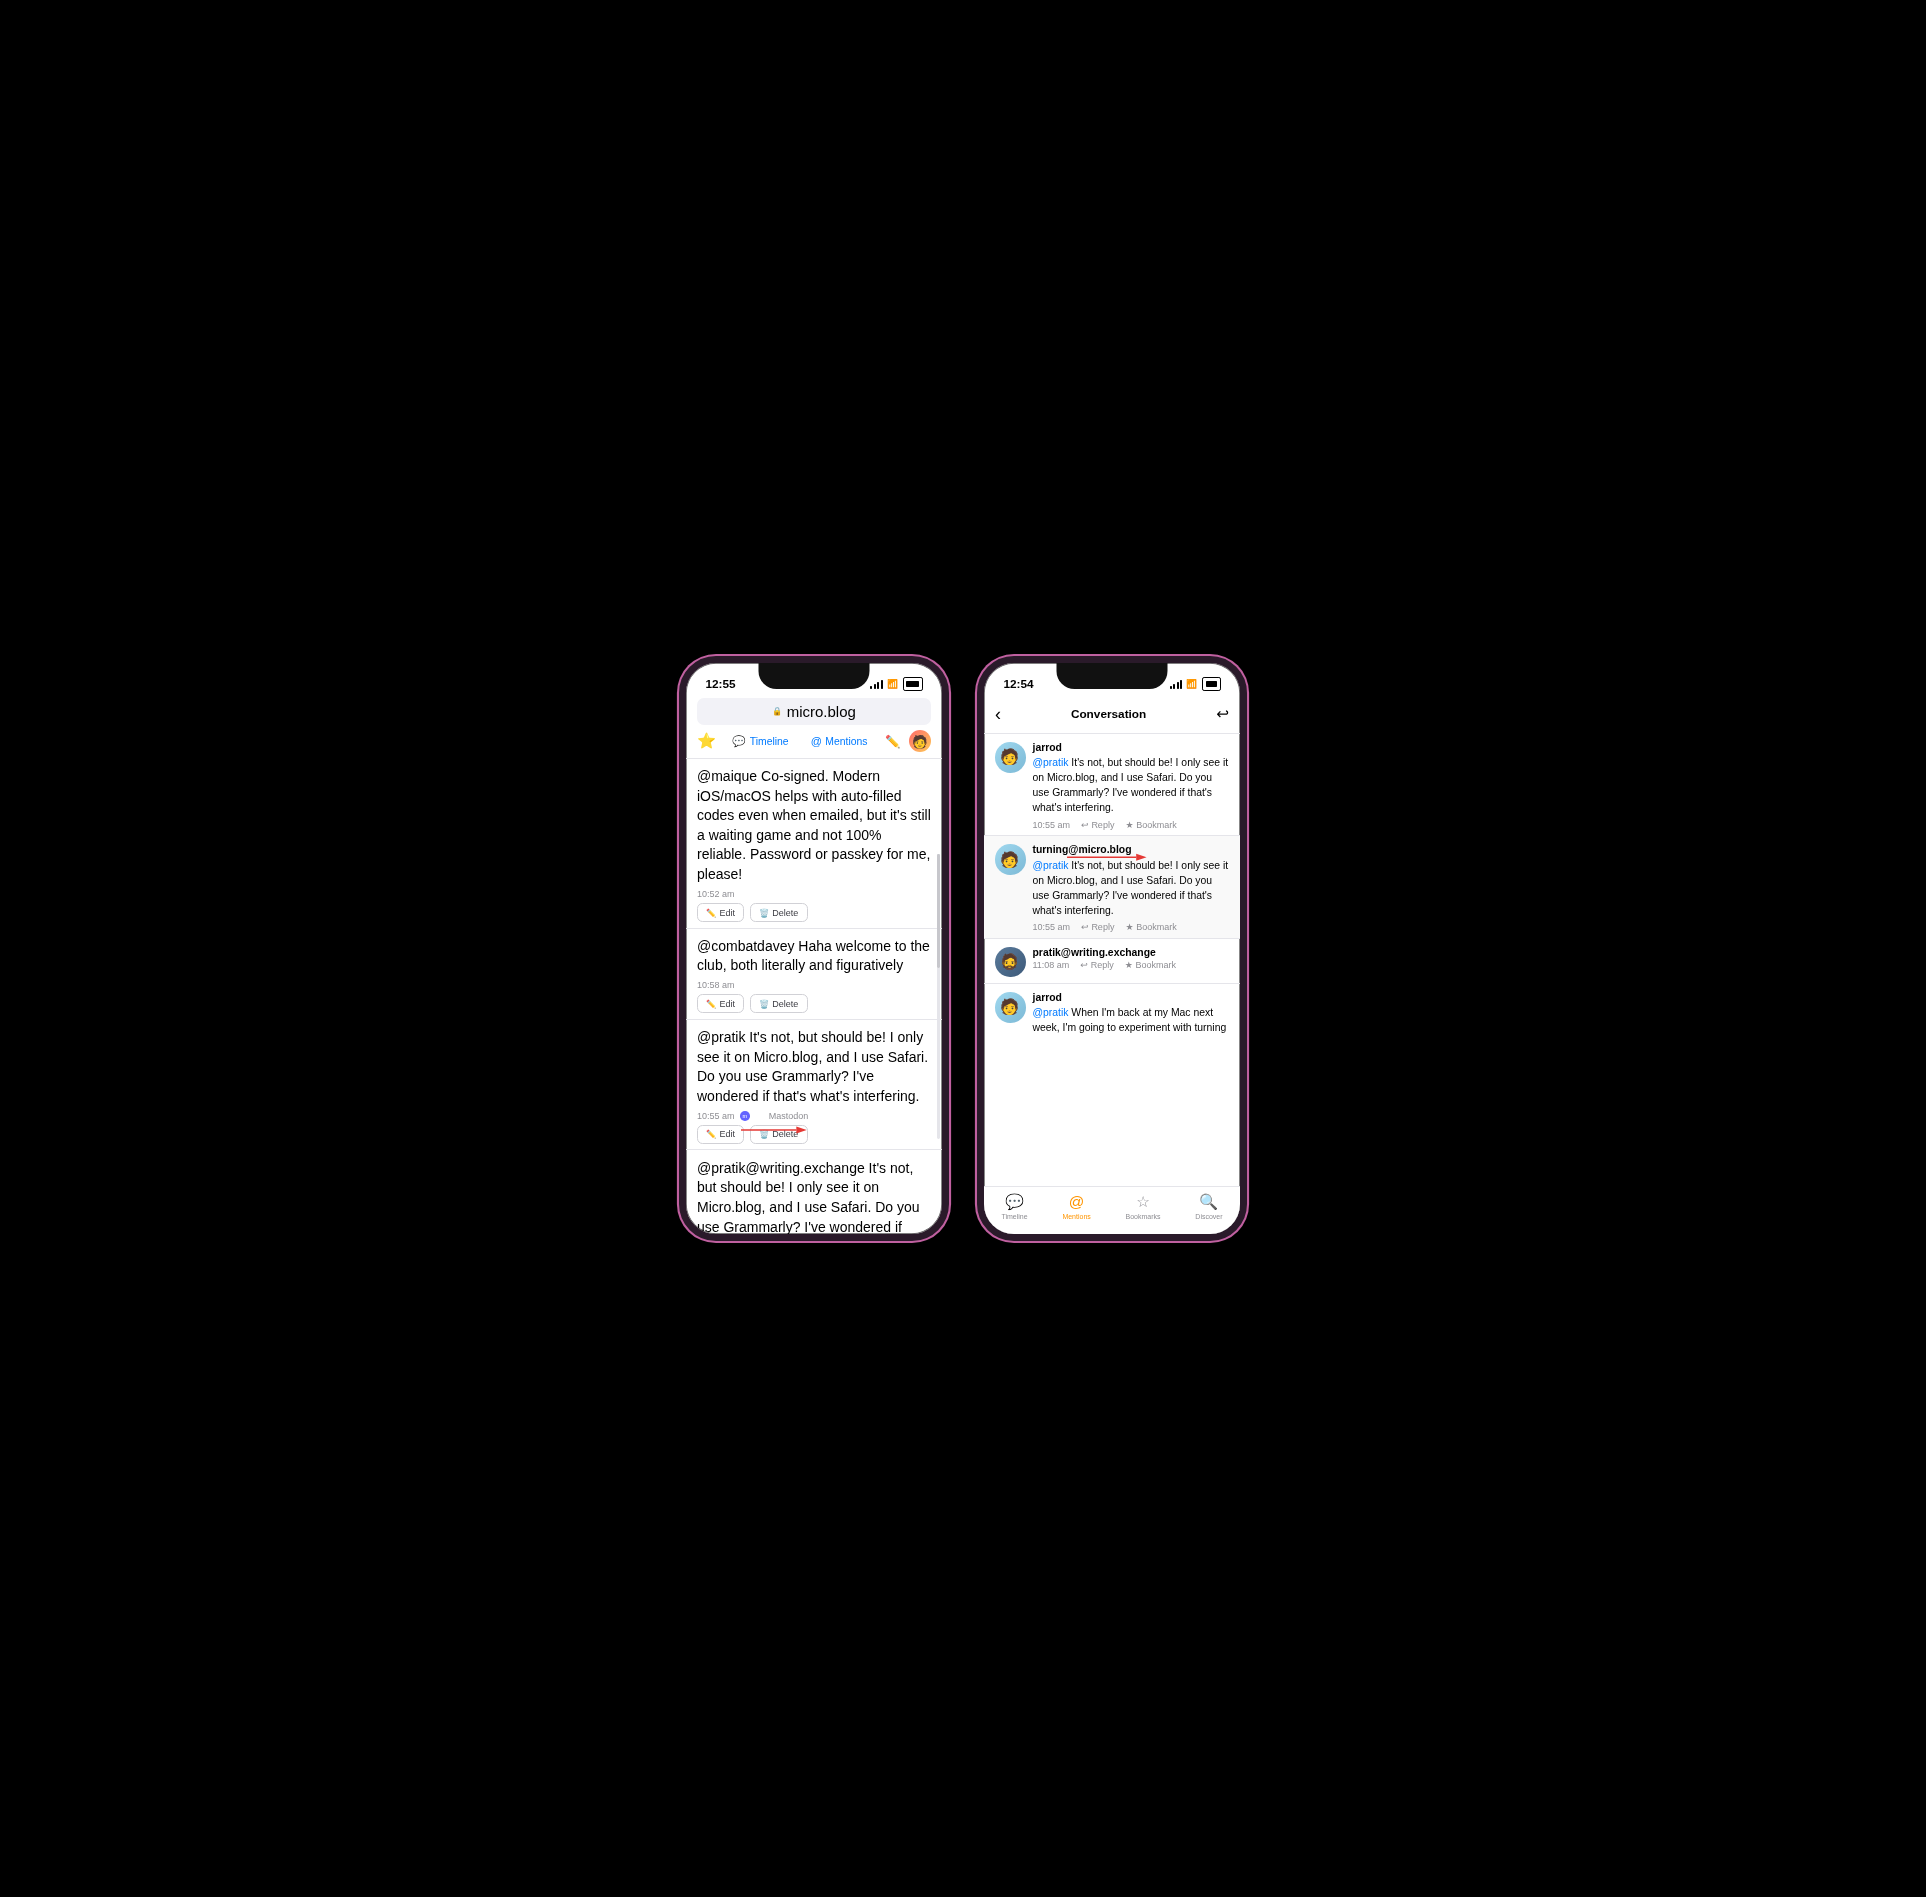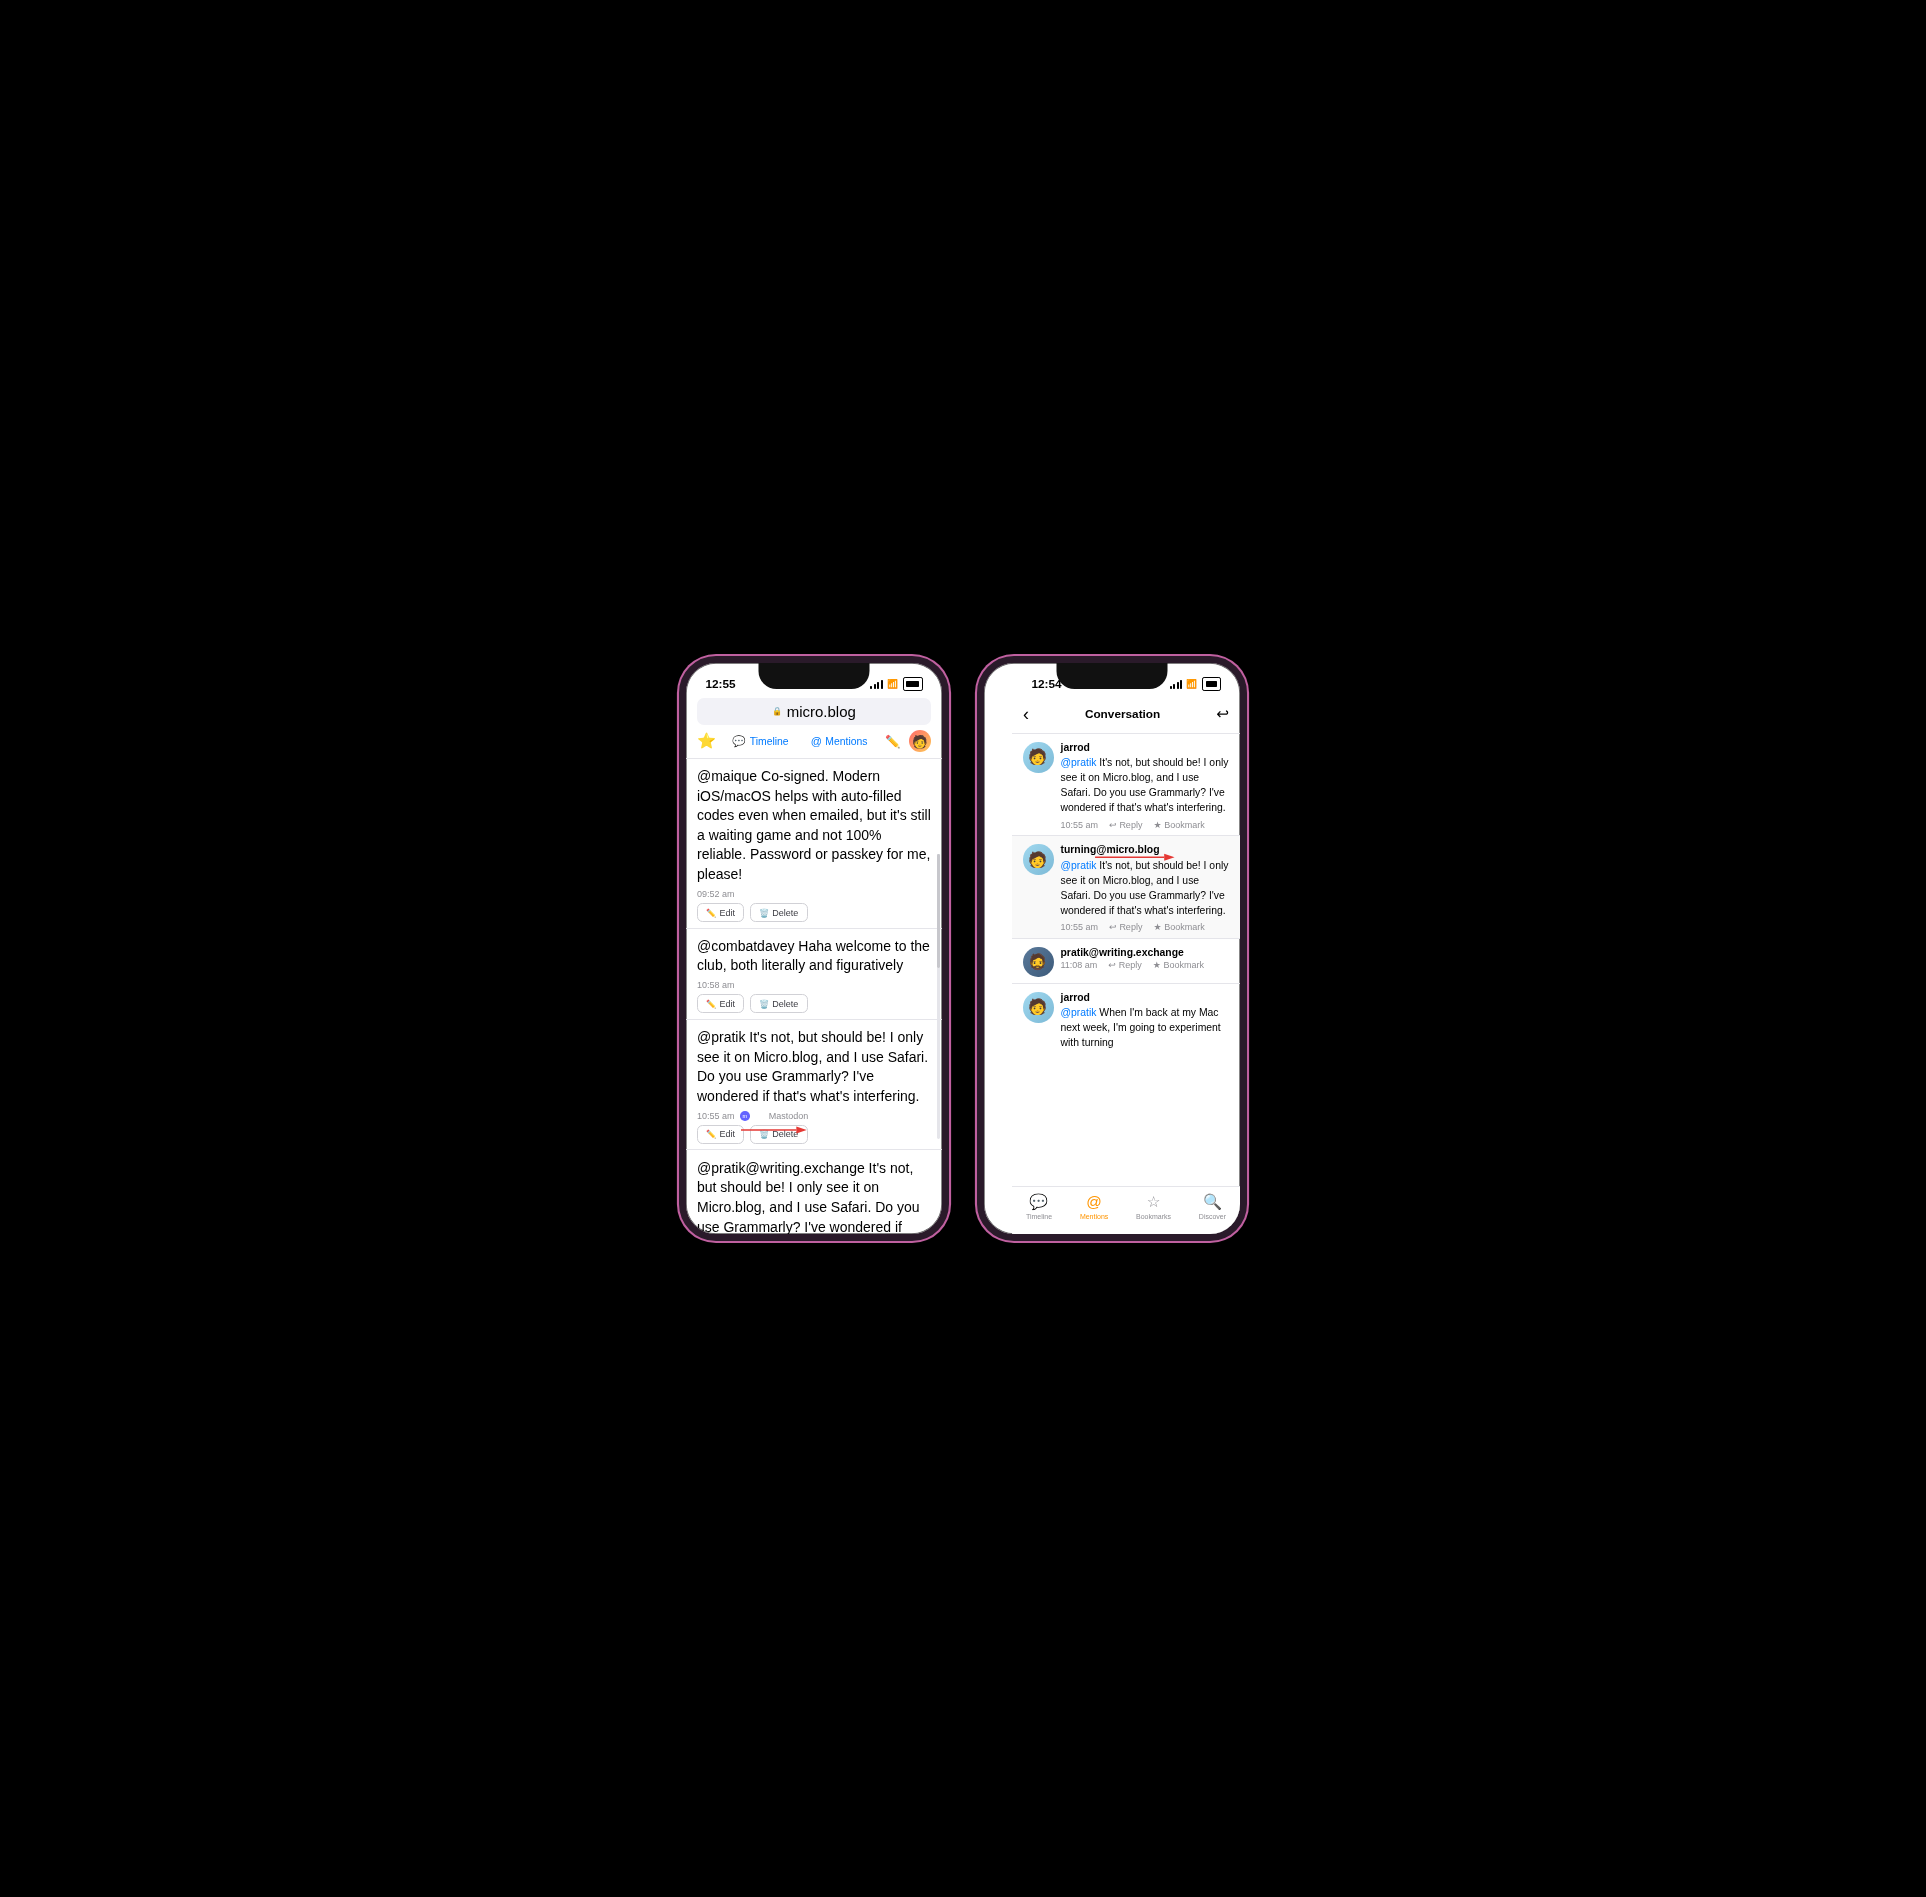--- a/index.html
+++ b/index.html
@@ -38,21 +38,20 @@
       z-index: 100;
     }
     
     .phone.left-phone {
       border-color: #2a1a2a;
       box-shadow: 0 0 0 2.1px #c060a0, inset 0 0 0 0.7px #555;
     }
     .phone.right-phone {
       border-color: #2a1a2a;
       box-shadow: 0 0 0 2.1px #c060a0, inset 0 0 0 0.7px #555;
-      padding-left: 28px;
     }
 
     
     .status-bar {
       display: flex;
       justify-content: space-between;
       align-items: center;
       padding: 9.7px 19.4px 2.8px;
       height: 35px;
       flex-shrink: 0;
@@ -403,21 +402,21 @@
         <span>🧑</span>
       </div>
     </div>
   </div>
 
   <div class="feed">
 
     <div class="feed-post">
       <div class="feed-post-text">@maique Co-signed. Modern iOS/macOS helps with auto-filled codes even when emailed, but it's still a waiting game and not 100% reliable. Password or passkey for me, please!</div>
       <div class="feed-post-meta">
-        <span class="feed-post-time">09:52 am</span>
+        <span class="feed-post-time">10:52 am</span>
       </div>
       <div class="feed-actions">
         <button class="feed-btn">
           <span class="feed-btn-icon">✏️</span>
           <span>Edit</span>
         </button>
         <button class="feed-btn">
           <span class="feed-btn-icon">🗑️</span>
           <span>Delete</span>
         </button>

